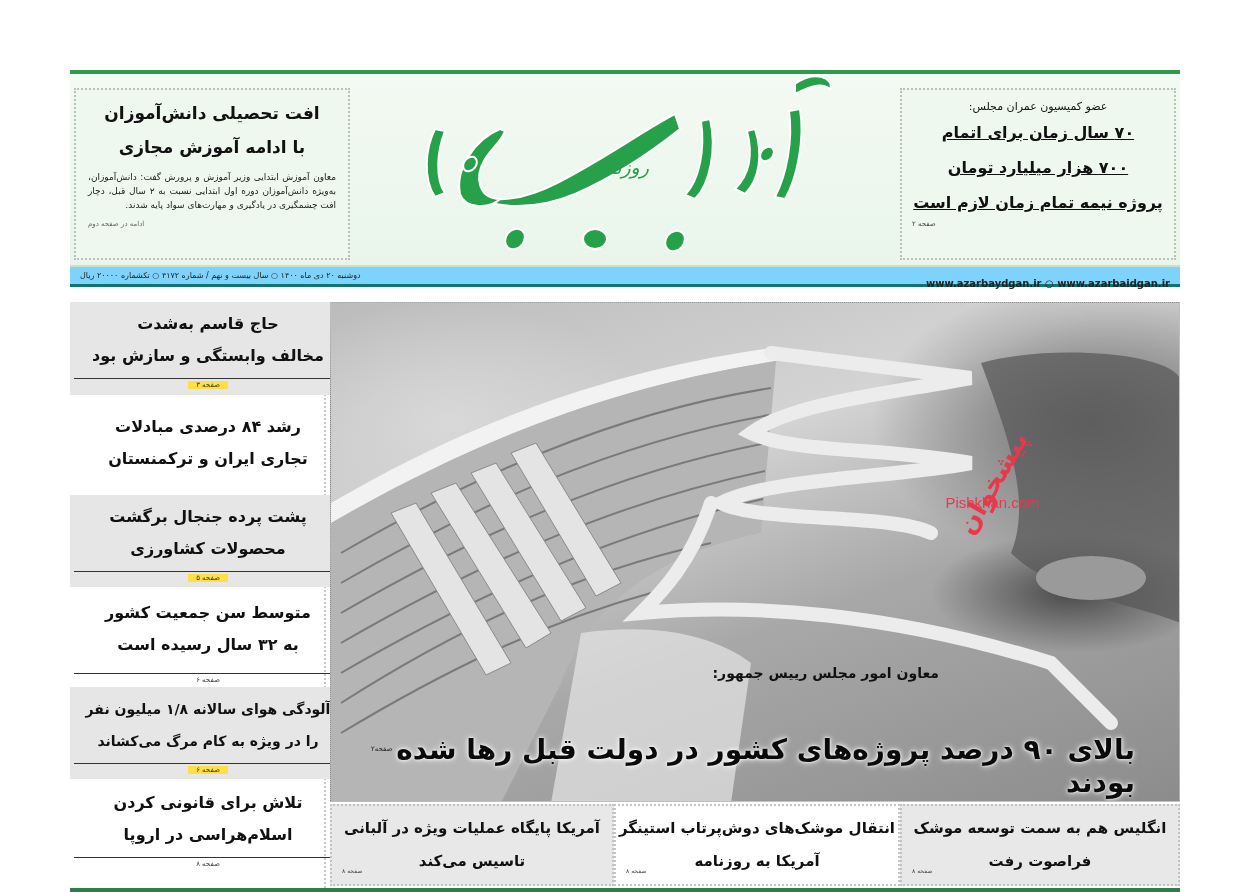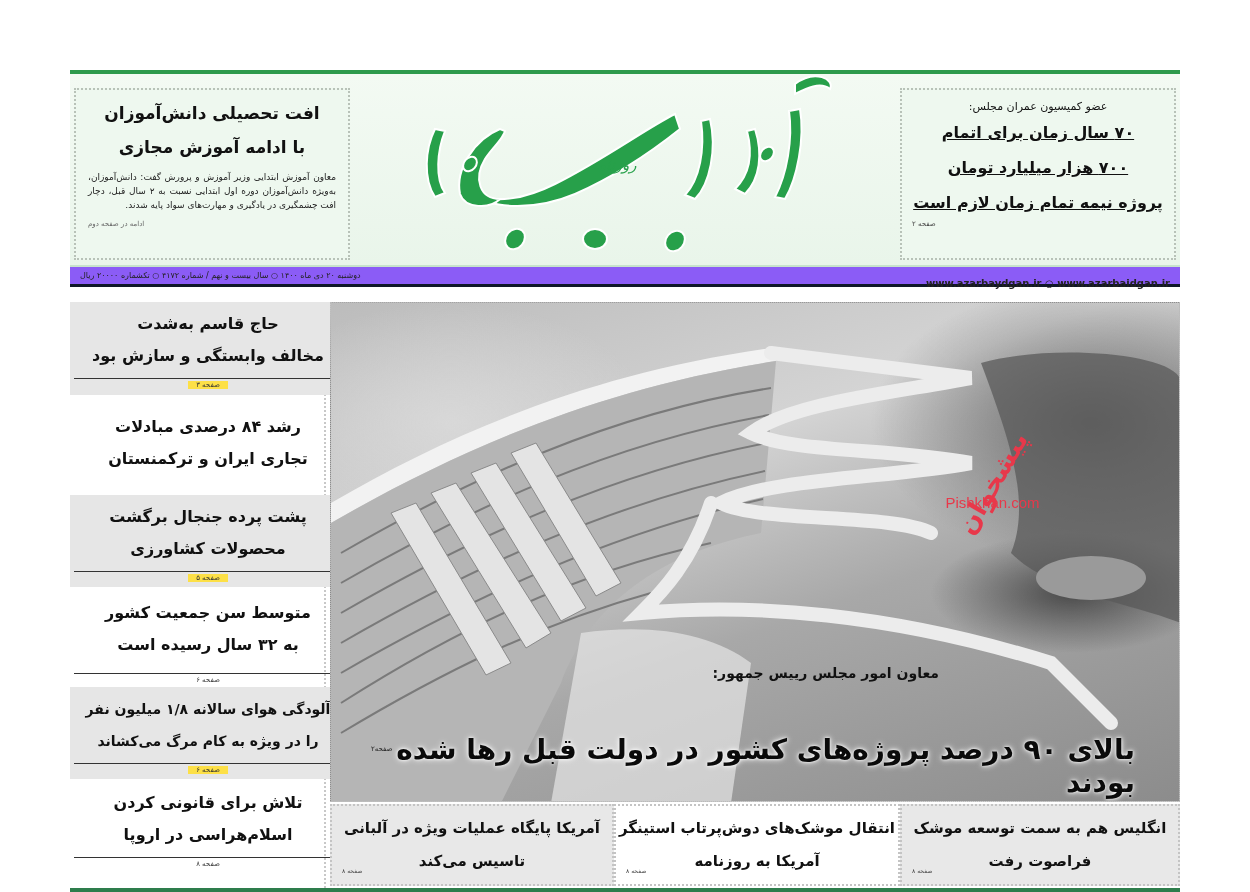--- a/index.html
+++ b/index.html
@@ -29,22 +29,22 @@
     .mast-box .page-ref { font-size: 7px; color: #444; text-align: left; padding-left: 10px; }
 
     .logo {
       position: absolute; left: 330px; top: 0; width: 450px; height: 190px;
       display: flex; align-items: center; justify-content: center; direction: rtl;
     }
     .logo svg { width: 440px; height: 200px; }
 
     .infobar {
       position: absolute; left: 0; top: 195px; width: 1110px; height: 22px;
-      background: #8b5cf6;
-      border-top: 2px solid #c7e3cc; border-bottom: 3px solid #0f172a;
+      background: #7dd3fc;
+      border-top: 2px solid #c7e3cc; border-bottom: 3px solid #0f766e;
     }
     .infobar .issue { position: absolute; left: 10px; top: 4px; font-size: 8px; direction: rtl; color: #222; }
     .infobar .sites { position: absolute; right: 10px; top: 3px; font-size: 10px; font-weight: bold; color: #222; margin-top: 8px; }
 
     
     .sidecol { position: absolute; left: 0; top: 232px; width: 256px; height: 590px; border-right: 2px dotted #c8c8c8; }
     .side-item { position: relative; width: 276px; direction: rtl; text-align: center; }
     .side-item.shade { background: #e6e6e6; }
     .side-item .h { font-weight: bold; font-size: 16px; line-height: 32px; padding-top: 6px; }
     .side-item .sep { position: relative; height: 12px; margin: 0 4px; }
@@ -108,21 +108,21 @@
           <path d="M270 45 C 240 60, 200 90, 150 115 C 120 130, 90 135, 70 125 C 85 140, 130 142, 170 125 C 215 105, 250 80, 275 60 Z"></path>
           <path d="M95 60 C 70 70, 50 100, 55 125 C 60 140, 85 140, 95 130 C 75 130, 68 110, 80 90 C 88 78, 98 70, 100 62 Z"></path>
           <path d="M30 60 C 20 80, 18 110, 30 128 L 40 124 C 30 110, 32 82, 40 62 Z"></path>
           <ellipse cx="110" cy="170" rx="9" ry="11" transform="rotate(40 110 170)"></ellipse>
           <ellipse cx="190" cy="170" rx="12" ry="10"></ellipse>
           <ellipse cx="270" cy="172" rx="9" ry="11" transform="rotate(40 270 172)"></ellipse>
           <ellipse cx="65" cy="95" rx="6" ry="8" transform="rotate(40 65 95)"></ellipse>
           <ellipse cx="362" cy="85" rx="6" ry="8" transform="rotate(40 362 85)"></ellipse>
         </g>
       </svg>
-      <div style="position:absolute; left:190px; top:82px; color:#27a04a; font-size:15px; font-style:italic; direction:rtl;">روزنامه</div>
+      <div style="position:absolute; left:190px; top:82px; color:#27a04a; font-size:19px; font-style:italic; direction:rtl;">روزنامه</div>
     </div>
 
     <div class="mast-box right">
       <div class="kicker">عضو کمیسیون عمران مجلس:</div>
       <div class="title">۷۰ سال زمان برای اتمام</div>
       <div class="title" style="margin-top:0">۷۰۰ هزار میلیارد تومان</div>
       <div class="title" style="margin-top:0">پروژه نیمه تمام زمان لازم است</div>
       <div class="page-ref">صفحه ۲</div>
     </div>
   </div>

